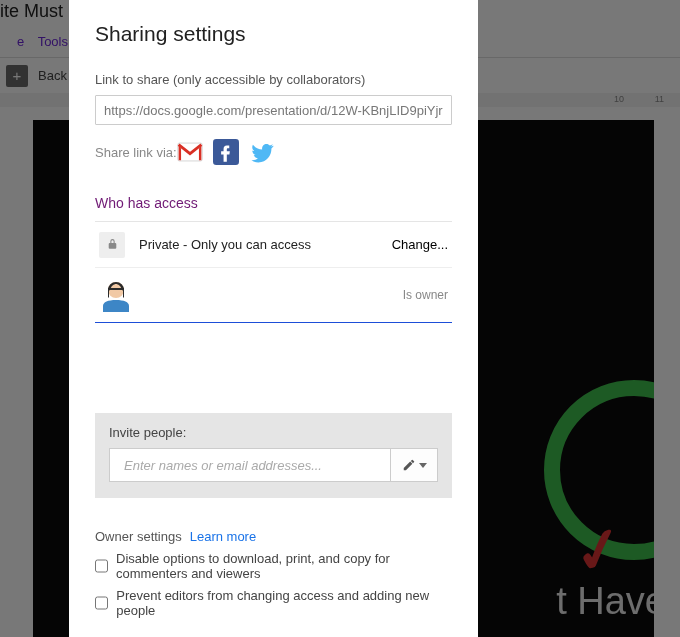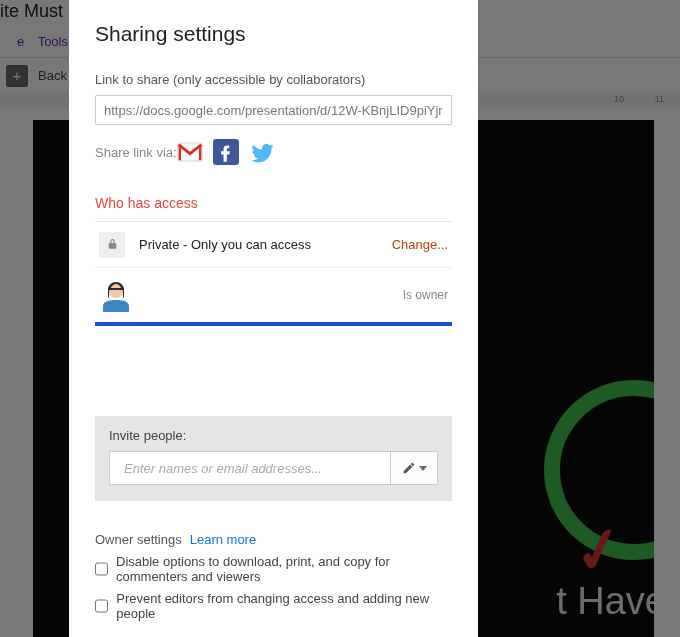--- a/index.html
+++ b/index.html
@@ -37,31 +37,31 @@
   }
   .modal h1 { font-size:21px; font-weight:400; color:#212121; margin-bottom:26px;}
   .sec-label { font-size:13px; color:#555; margin-bottom:8px;}
   .link-input {
     width:100%; height:30px; border:1px solid #ccc; border-radius:1px;
     padding:0 8px; font-size:13px; color:#777; background:#fff;
   }
   .share-via { display:flex; align-items:center; gap:0; margin-top:14px; color:#888; font-size:13px;}
   .share-via .icons { display:flex; gap:10px; }
   .share-via svg { width:26px; height:26px; display:block; }
-  .section-title { font-size:14px; color:#ef4444; margin-top:30px; margin-bottom:10px;}
-  .access-list { border-top:1px solid #e5e5e5; border-bottom:4px solid #1d4ed8;}
+  .section-title { font-size:14px; color:#701a75; margin-top:30px; margin-bottom:10px;}
+  .access-list { border-top:1px solid #e5e5e5; border-bottom:1px solid #1d4ed8;}
   .access-row {
     display:flex; align-items:center; height:46px; gap:14px; padding:0 4px;
     border-bottom:1px solid #eee;
   }
   .access-row:last-child { border-bottom:none; }
   .lock-badge { width:26px; height:26px; background:#eee; border-radius:2px; display:flex; align-items:center; justify-content:center; }
   .lock-badge svg { width:13px; height:13px; fill:#888;}
   .access-text { flex:1; font-size:13px; color:#222;}
-  .change-link { color:#c2410c; font-size:13px; cursor:pointer;}
+  .change-link { color:#000000; font-size:13px; cursor:pointer;}
   .owner-row { display:flex; align-items:center; height:54px; padding:0 4px;}
   .avatar { width:34px; height:34px; border-radius:0; overflow:hidden;}
   .avatar svg { width:34px; height:34px; display:block;}
   .owner-role { margin-left:auto; color:#888; font-size:12px;}
   .invite-block { margin-top:90px; background:#e5e5e5; padding:12px 14px 16px 14px;}
   .invite-label { font-size:13px; color:#444; margin-bottom:8px;}
   .invite-row { display:flex; gap:0;}
   .invite-input {
     flex:1; height:34px; border:1px solid #ccc; border-right:none;
     background:#fff; padding:0 14px; font-size:13px; color:#777;

